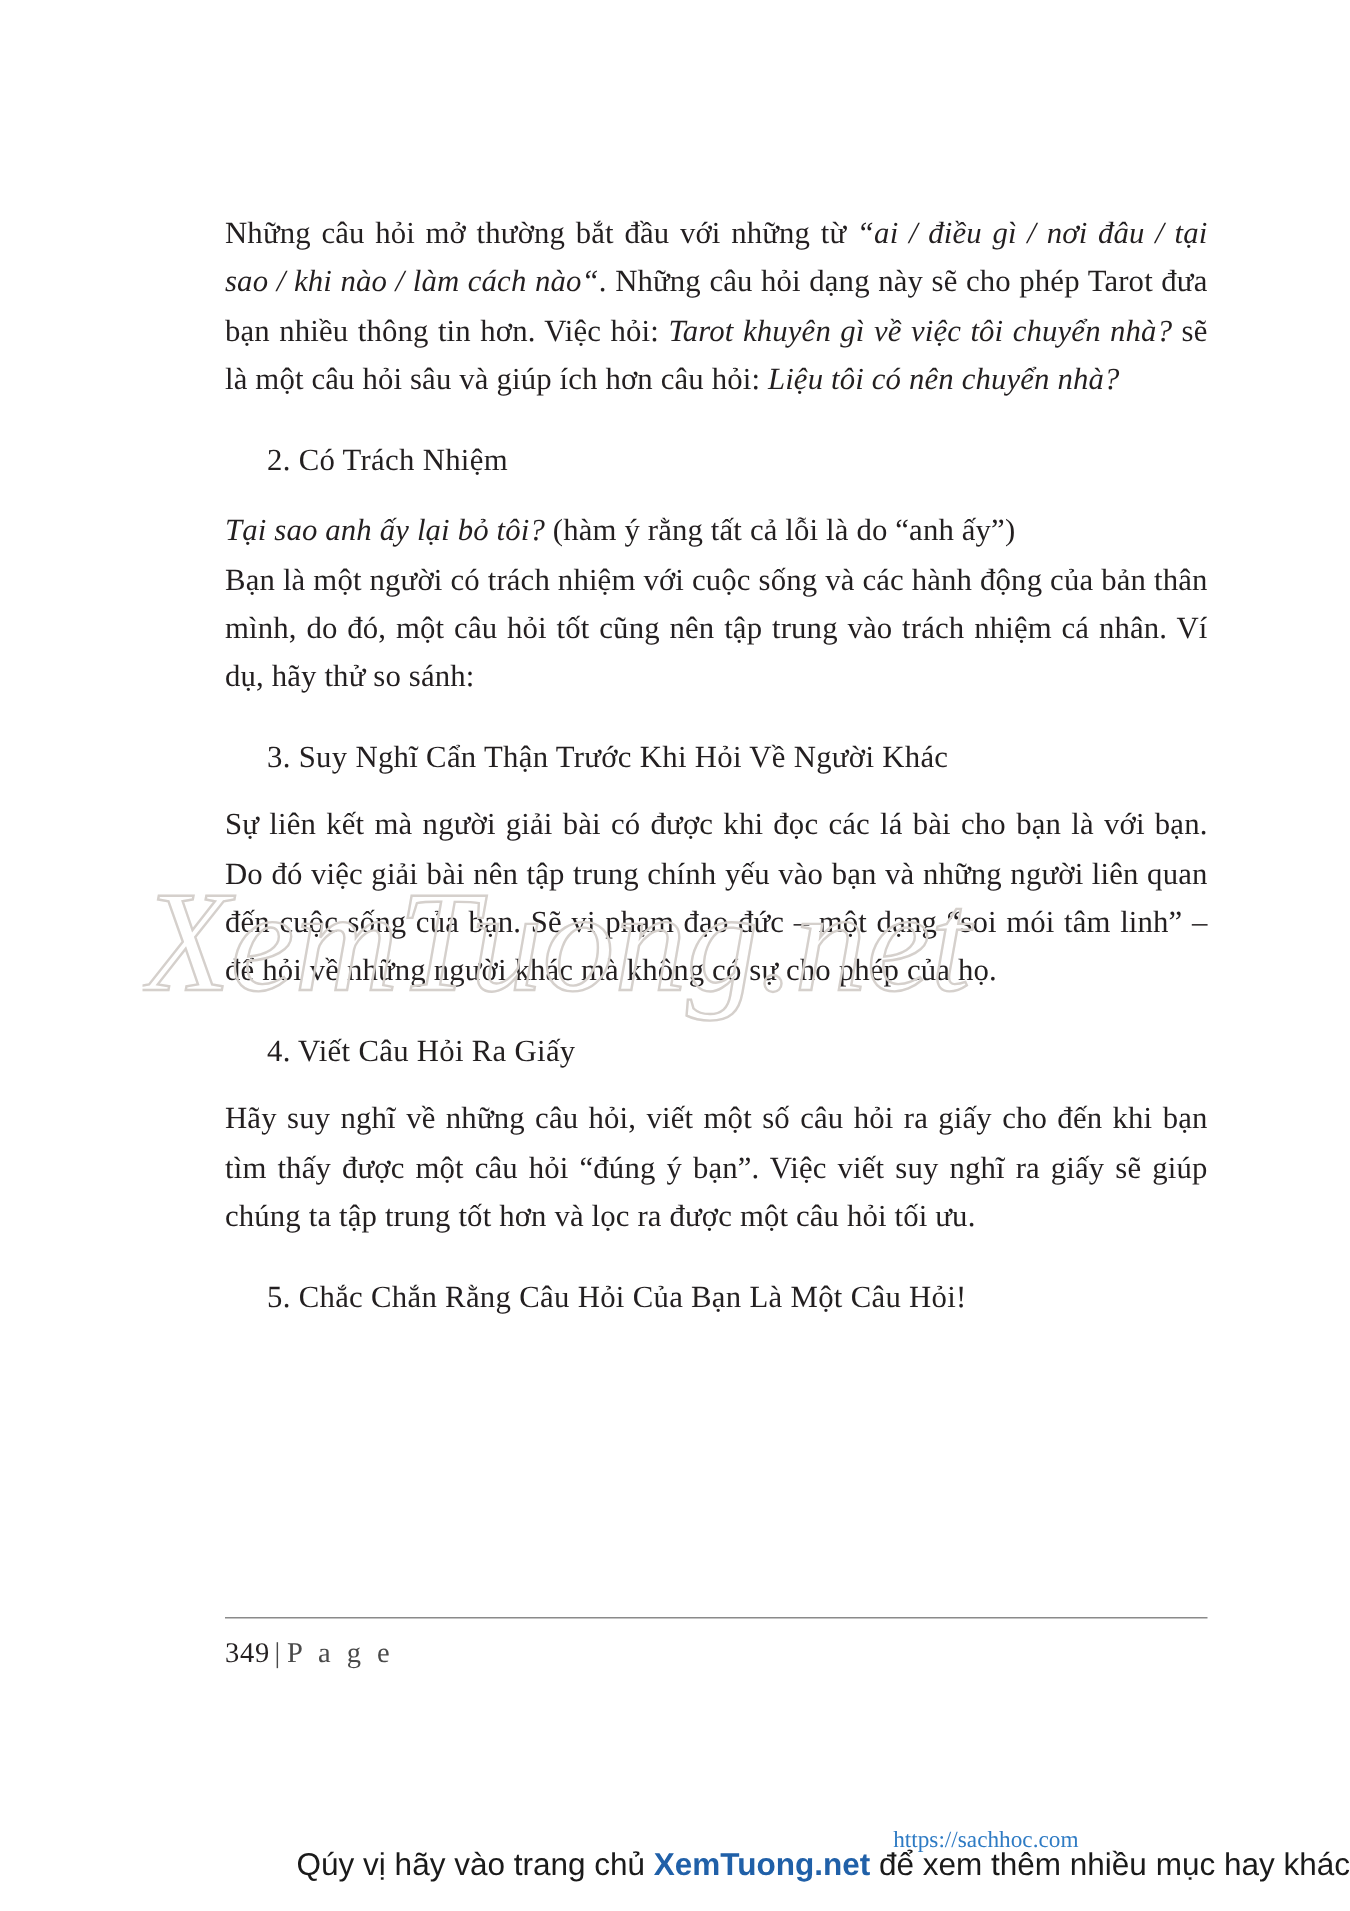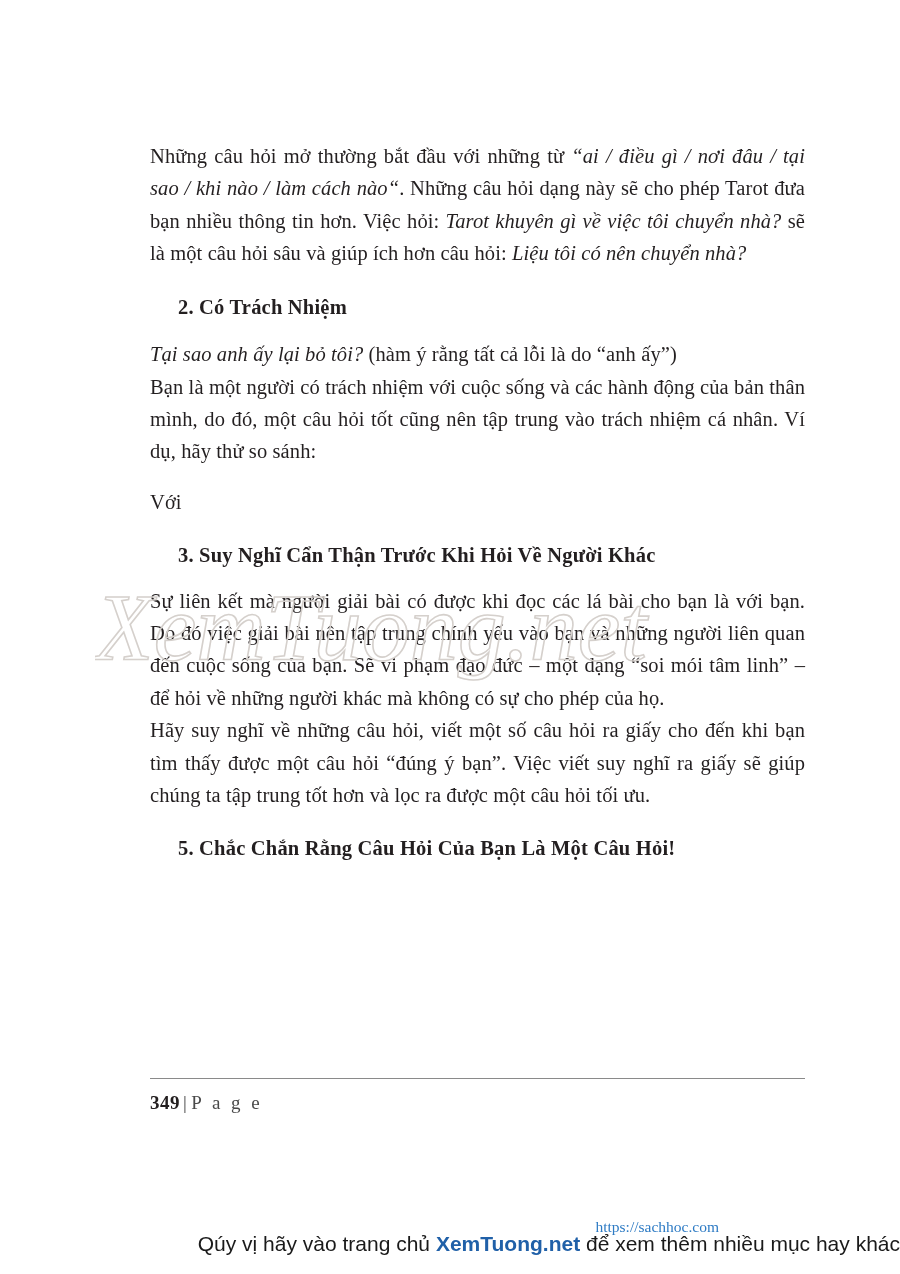--- a/index.html
+++ b/index.html
@@ -38,21 +38,21 @@
     line-height: 1.58;
     text-align: justify;
     text-justify: inter-word;
     letter-spacing: 0.1px;
   }
 
   p.spaced { margin-top: 18px; }
 
   h3.heading {
     font-size: 20.5px;
-    font-weight: bold;
+    font-weight: normal;
     margin: 24px 0 16px 0;
     padding-left: 28px;
     line-height: 1.3;
     letter-spacing: 0.2px;
   }
 
   .ital { font-style: italic; }
 
   
   .watermark {
@@ -76,21 +76,21 @@
     background: #8a8a8a;
   }
   .page-number {
     position: absolute;
     left: 150px;
     top: 1092px;
     font-size: 19px;
     letter-spacing: 0.5px;
     color: #231f20;
   }
-  .page-number .num { font-weight: bold; }
+  .page-number .num { font-weight: normal; }
   .page-number .sep { font-weight: normal; margin: 0 4px 0 3px; color: #4a4a4a; }
   .page-number .pg { letter-spacing: 3px; color: #4a4a4a; }
 
   .site-link {
     position: absolute;
     right: 105px;
     top: 1218px;
     font-size: 15.5px;
     font-family: Liberation Serif, serif;
     color: #2e7bc4;
@@ -120,27 +120,27 @@
   <div class="content">
 
     <p class="body-par"><span>Những câu hỏi mở thường bắt đầu với những từ </span><span class="ital">“ai / điều gì / nơi đâu / tại sao / khi nào / làm cách nào“</span><span>. Những câu hỏi dạng này sẽ cho phép Tarot đưa bạn nhiều thông tin hơn. Việc hỏi: </span><span class="ital">Tarot khuyên gì về việc tôi chuyển nhà?</span><span> sẽ là một câu hỏi sâu và giúp ích hơn câu hỏi: </span><span class="ital">Liệu tôi có nên chuyển nhà?</span></p>
 
     <h3 class="heading">2. Có Trách Nhiệm</h3>
 
     <p class="body-par spaced"><span class="ital">Tại sao anh ấy lại bỏ tôi?</span><span> (hàm ý rằng tất cả lỗi là do “anh ấy”)</span></p>
 
     <p class="body-par">Bạn là một người có trách nhiệm với cuộc sống và các hành động của bản thân mình, do đó, một câu hỏi tốt cũng nên tập trung vào trách nhiệm cá nhân. Ví dụ, hãy thử so sánh:</p>
 
-    <p class="body-par spaced">Với</p>
 
 
     <h3 class="heading">3. Suy Nghĩ Cẩn Thận Trước Khi Hỏi Về Người Khác</h3>
 
     <p class="body-par">Sự liên kết mà người giải bài có được khi đọc các lá bài cho bạn là với bạn. Do đó việc giải bài nên tập trung chính yếu vào bạn và những người liên quan đến cuộc sống của bạn. Sẽ vi phạm đạo đức – một dạng “soi mói tâm linh” – để hỏi về những người khác mà không có sự cho phép của họ.</p>
 
+    <h3 class="heading">4. Viết Câu Hỏi Ra Giấy</h3>
 
     <p class="body-par">Hãy suy nghĩ về những câu hỏi, viết một số câu hỏi ra giấy cho đến khi bạn tìm thấy được một câu hỏi “đúng ý bạn”. Việc viết suy nghĩ ra giấy sẽ giúp chúng ta tập trung tốt hơn và lọc ra được một câu hỏi tối ưu.</p>
 
     <h3 class="heading">5. Chắc Chắn Rằng Câu Hỏi Của Bạn Là Một Câu Hỏi!</h3>
 
   </div>
 
   <div class="watermark">
     <svg width="720" height="110" viewBox="0 0 720 110" xmlns="http://www.w3.org/2000/svg">
       <text x="0" y="82" font-family="Liberation Serif, serif" font-size="96" font-style="italic" fill="none" stroke="#d5d0cc" stroke-width="1.6">XemTuong.net</text>

